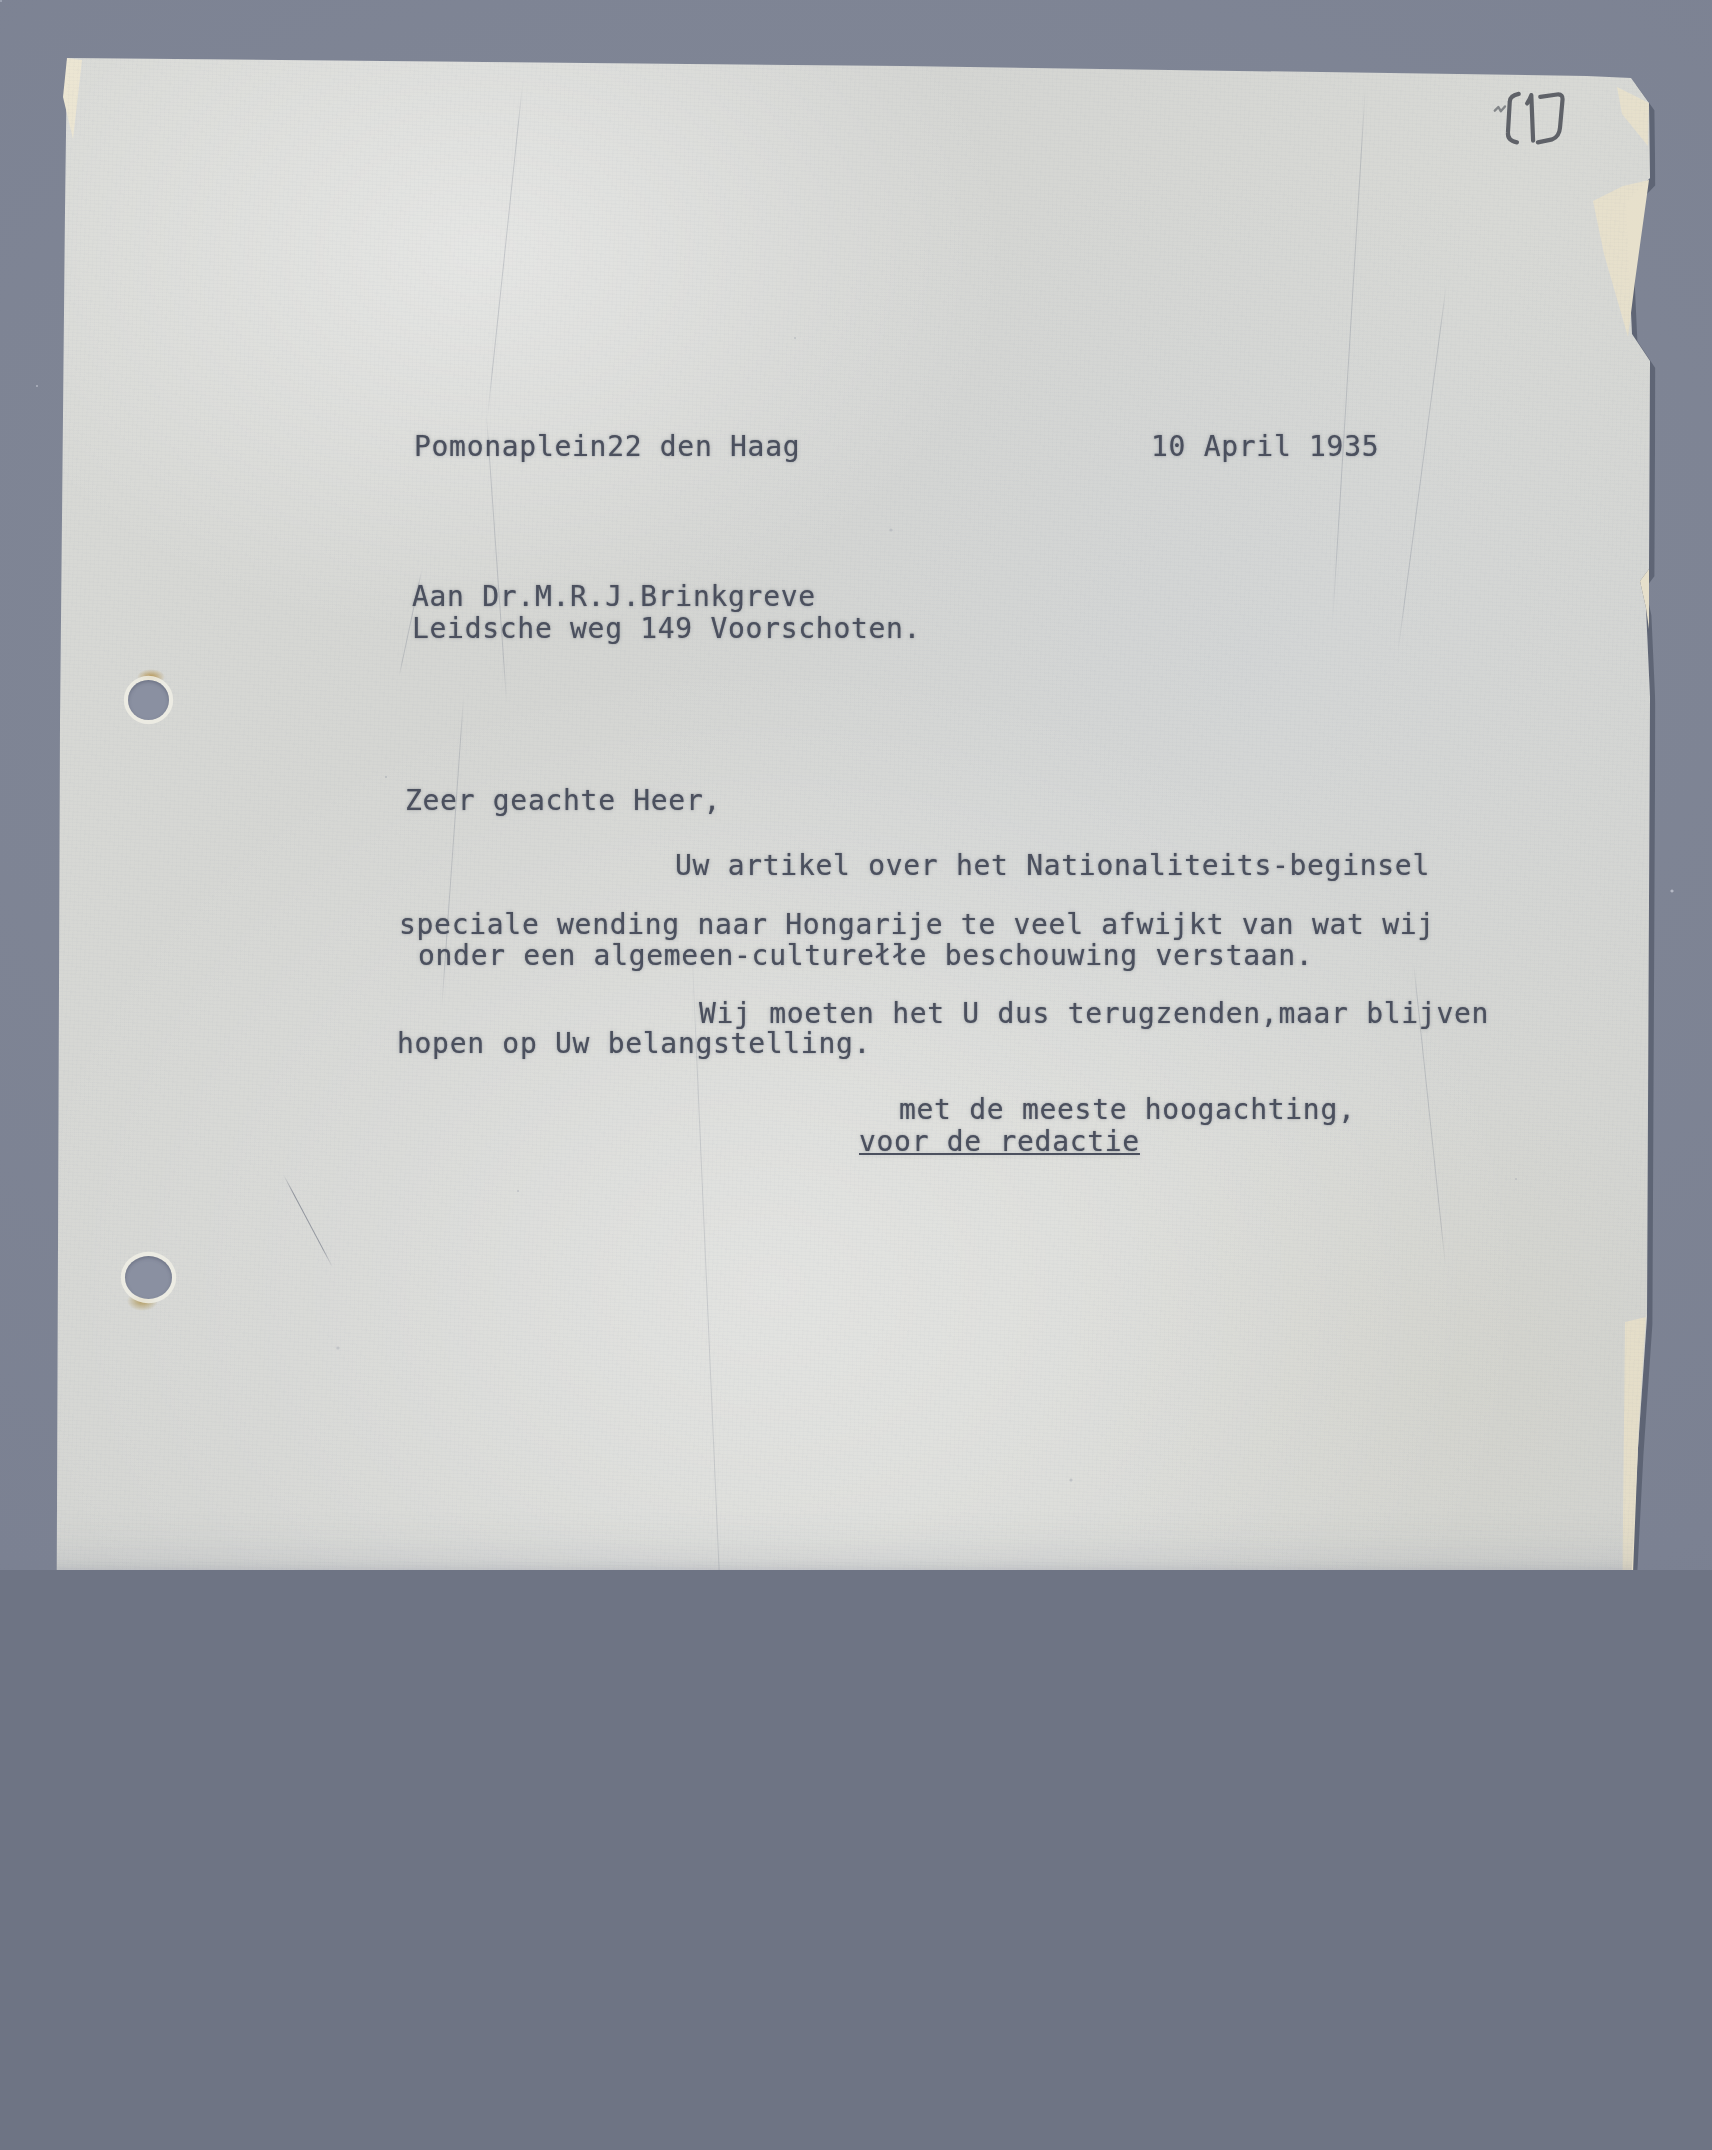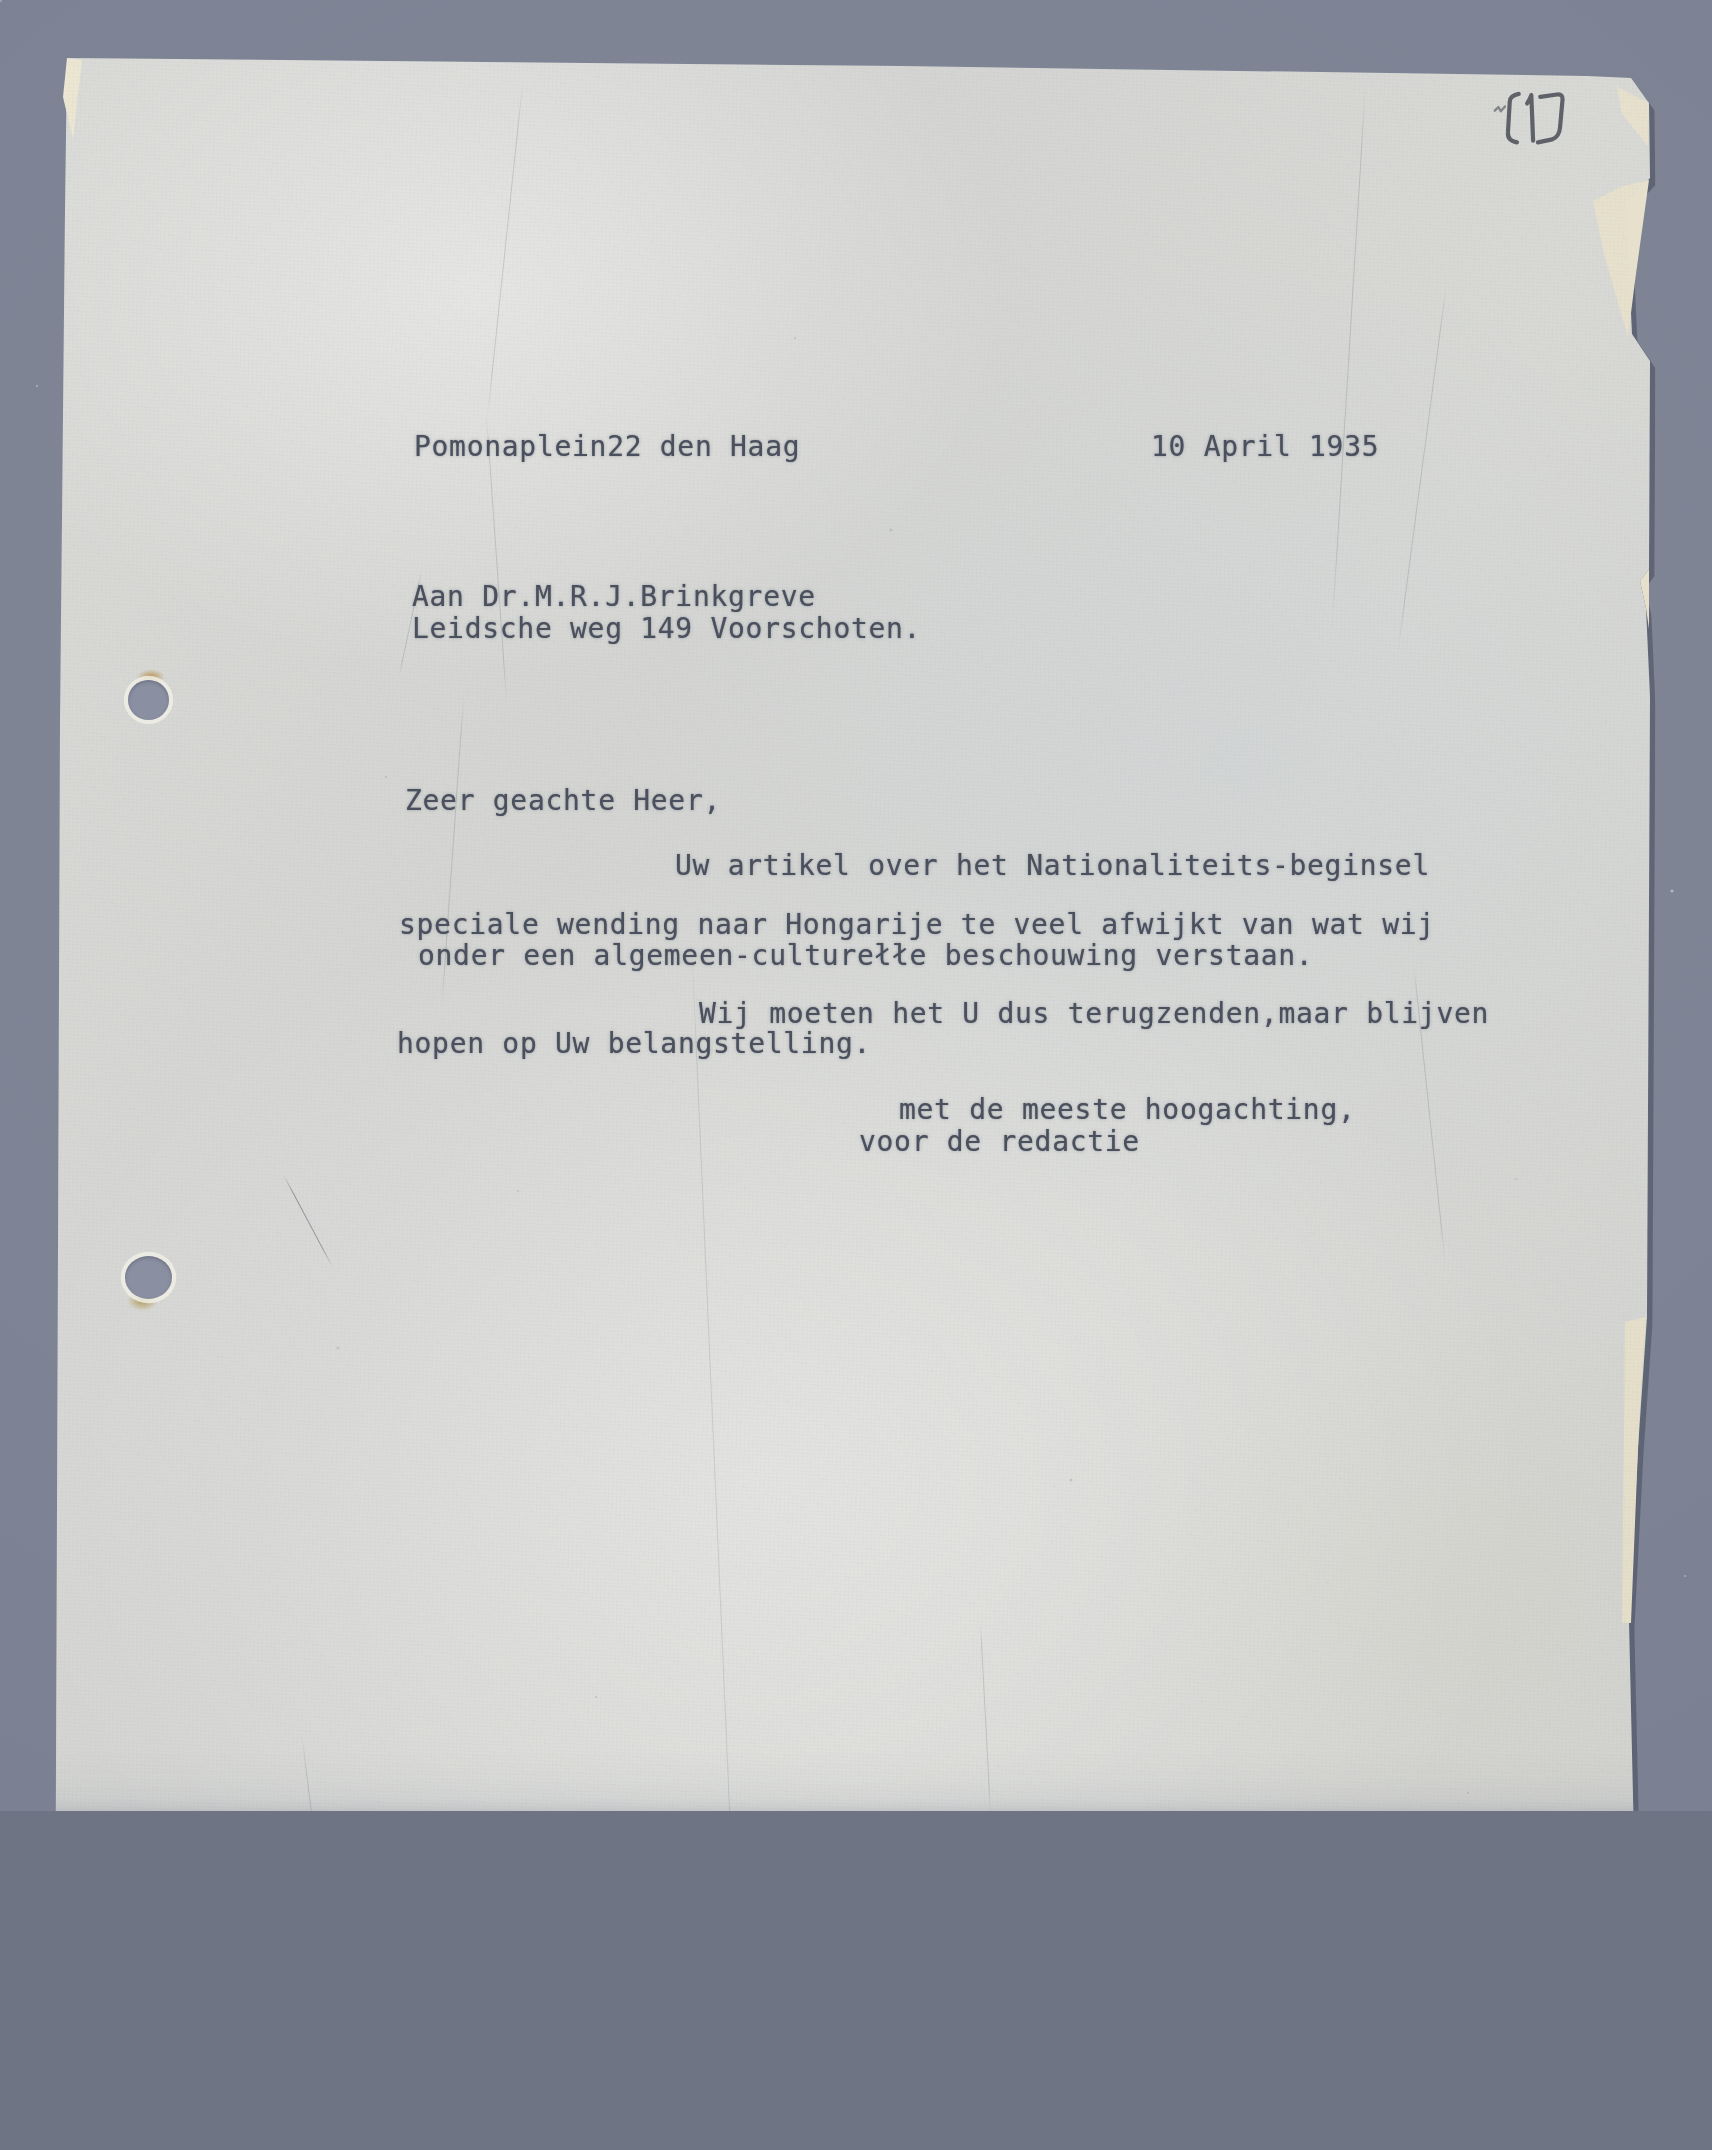--- a/index.html
+++ b/index.html
@@ -1,18 +1,18 @@
 <!DOCTYPE html>
 <html style="font-size:9.6px"><head>
 <meta charset="utf-8">
 <style>
   html,body{margin:0;padding:0;background:#6e7484;}
   .stage{
     position:relative;
-    width:1712px;height:1811px;
+    width:1712px;height:1570px;
     overflow:hidden;
     background:
       radial-gradient(170% 130% at 48% 38%, #828897 0%, #7b8192 55%, #717789 100%);
     font-family:"DejaVu Sans Mono", monospace;
   }
   
   .paper-shadow{
     position:absolute;inset:0;
     background:rgba(46,52,68,.38);
     clip-path:polygon(67px 58px,902px 66px,1587px 76px,1631px 78px,1649px 103px,1650px 178px,1626px 203px,1632px 334px,1650px 361px,1649px 569px,1640px 581px,1646px 608px,1650px 697px,1647px 1317px,1638px 1448px,1629px 1622px,1634px 1840px,1642px 2020px,1645px 2041px,1610px 2082px,1563px 2086px,902px 2072px,158px 2056px,77px 2054px,55px 2024px,60px 722px,65px 210px);
@@ -87,21 +87,21 @@
   .ln-recip1{left:412px;top:581px;}
   .ln-recip2{left:412px;top:613px;}
   .ln-salutation{left:405px;top:785px;}
   .ln-b1{left:675px;top:850px;}
   .ln-b2{left:399px;top:878px;}
   .ln-b3{left:399px;top:909px;}
   .ln-b4{left:399px;top:940px;margin-left:19px;}
   .ln-b5{left:699px;top:998px;}
   .ln-b6{left:397px;top:1028px;}
   .ln-c1{left:859px;top:1094px;margin-left:40px;}
-  .ln-c2{left:859px;top:1126px;}
+  .ln-c2{left:859px;top:1126px;text-decoration:underline;}
   
   .pencil-mark{position:absolute;left:1490px;top:89px;width:91px;height:60px;opacity:.88;}
   
   .dust{position:absolute;left:0;top:0;width:1.8px;height:1.8px;border-radius:50%;background:rgba(235,238,245,.55);
     box-shadow:932px 222px 0 0.6px rgba(235,238,245,.5), 1395px 361px 0 0 rgba(235,238,245,.45),
     1671px 890px 0 0.6px rgba(235,238,245,.5), 253px 2116px 0 0 rgba(235,238,245,.4),
     1142px 2128px 0 0.6px rgba(235,238,245,.45), 1684px 1575px 0 0 rgba(235,238,245,.4),
     36px 385px 0 0 rgba(235,238,245,.45), 1251px 72px 0 0.6px rgba(235,238,245,.5);}
   .speck{position:absolute;left:0;top:0;width:2.4px;height:2.4px;border-radius:50%;background:rgba(96,106,128,.28);
     box-shadow:385px 776px 0 0 rgba(96,106,128,.25), 890px 529px 0 0.6px rgba(96,106,128,.18),

